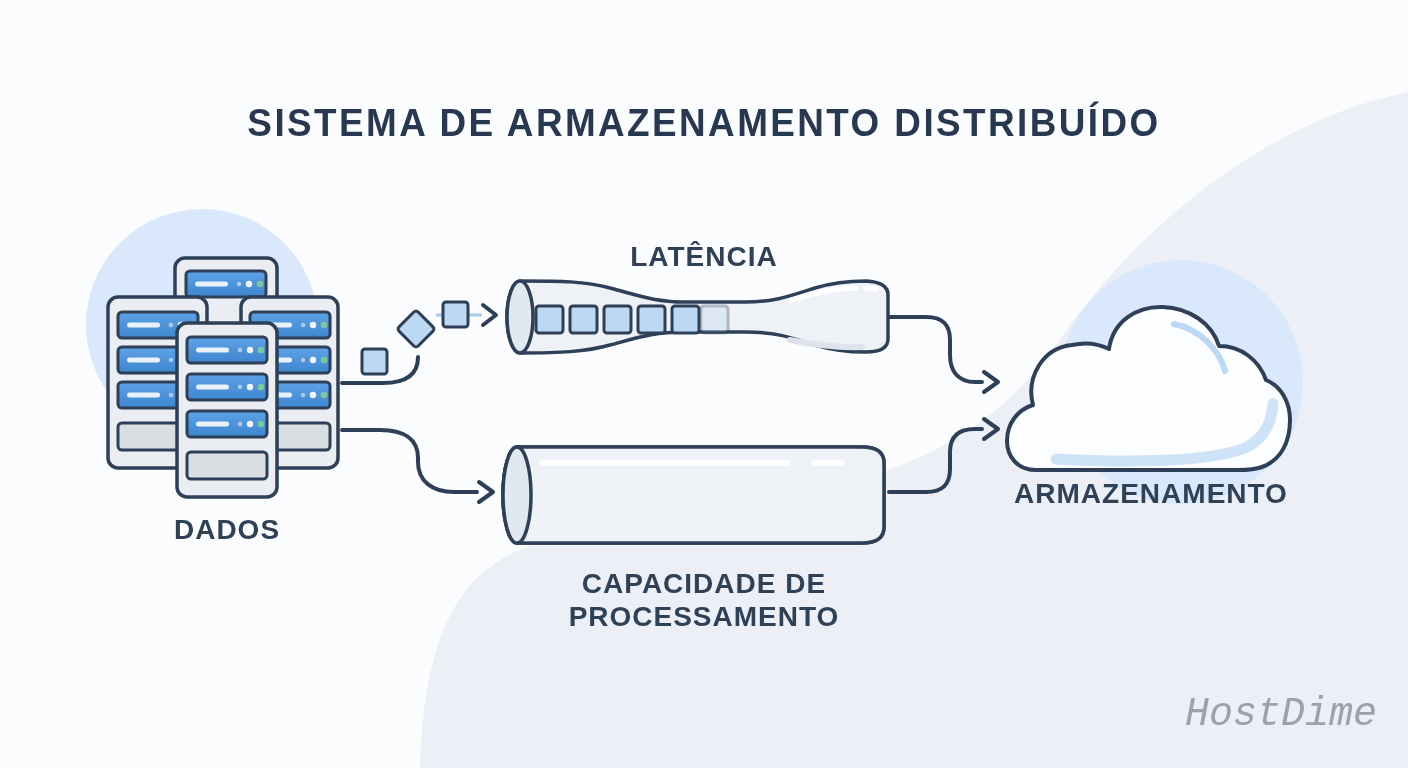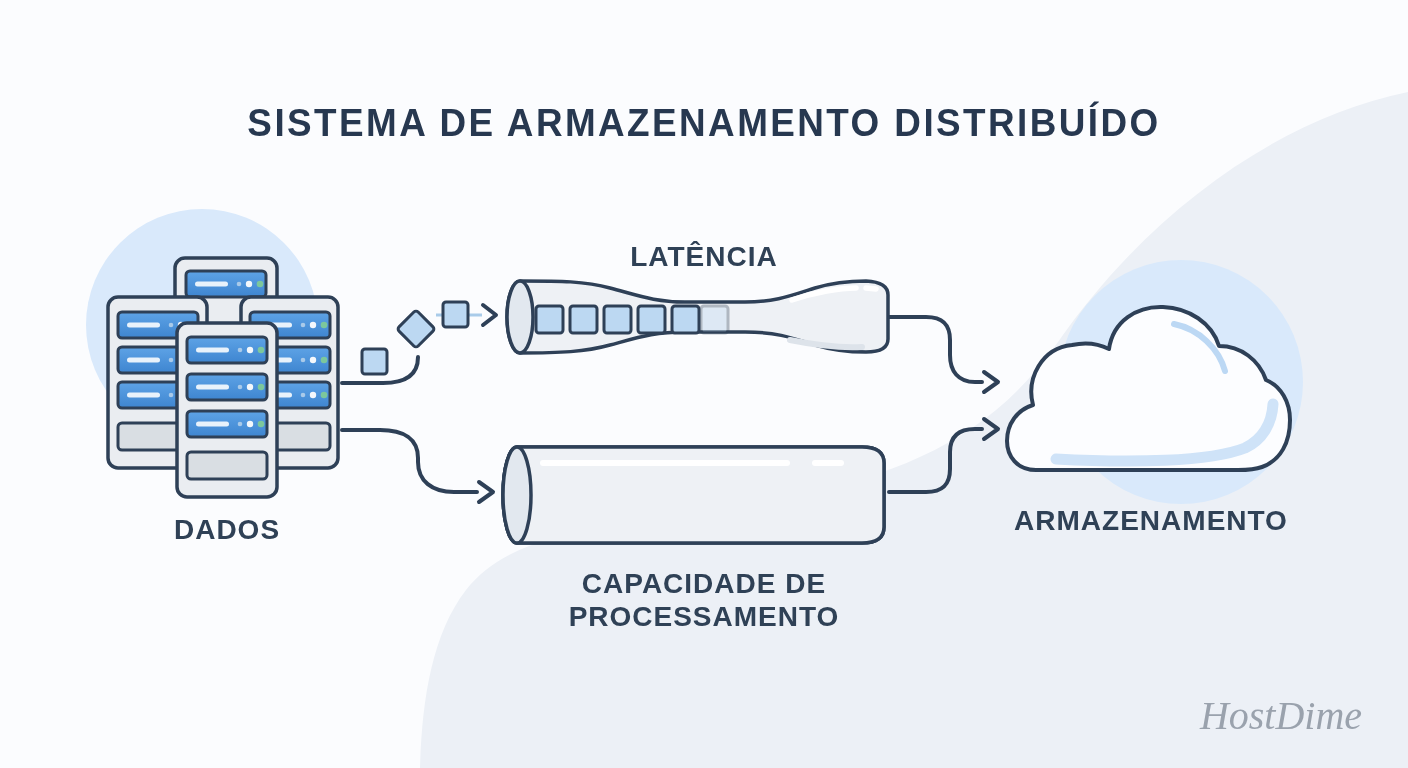--- a/index.html
+++ b/index.html
@@ -43,21 +43,21 @@
   .shade{stroke:var(--pipe-shade);stroke-width:6;fill:none;stroke-linecap:round;}
 
   
   .title{position:absolute;left:0;top:77px;width:1408px;text-align:center;
          font-size:38px;font-weight:700;letter-spacing:2.5px;color:var(--title-color);
          transform:scaleX(.97);}
   .lbl{position:absolute;transform:translateX(-50%);text-align:center;
        font-size:28px;font-weight:700;letter-spacing:1px;color:var(--label-color);
        line-height:33px;white-space:nowrap;}
   .logo{position:absolute;transform:translateX(-50%);
-        font-family:Liberation Serif, serif;font-style:italic;font-weight:500;
+        font-family:Liberation Mono, monospace;font-style:italic;font-weight:500;
         font-size:40px;color:var(--logo-gray);}
 </style>
 </head>
 <body>
 
 <div class="stage">
 
   <svg width="1408" height="768" viewBox="0 0 1408 768">
     <defs>
       <linearGradient id="srvg" x1="0" y1="0" x2="0" y2="1">
@@ -183,18 +183,18 @@
 
   <div class="lbl" style="left:227px;top:513px;">DADOS</div>
 
   <div class="lbl" style="left:704px;top:567px;">
     <div>CAPACIDADE DE</div>
     <div>PROCESSAMENTO</div>
   </div>
 
   <div class="lbl" style="left:704px;top:240px;">LATÊNCIA</div>
 
-  <div class="lbl" style="left:1151px;top:504px;text-align:center;">
+  <div class="lbl" style="left:1151px;top:477px;text-align:center;">
     <div>ARMAZENAMENTO</div>
   </div>
 
   <div class="logo" style="left:1281px;top:692px;">HostDime</div>
 </div>
 
 </body></html>

